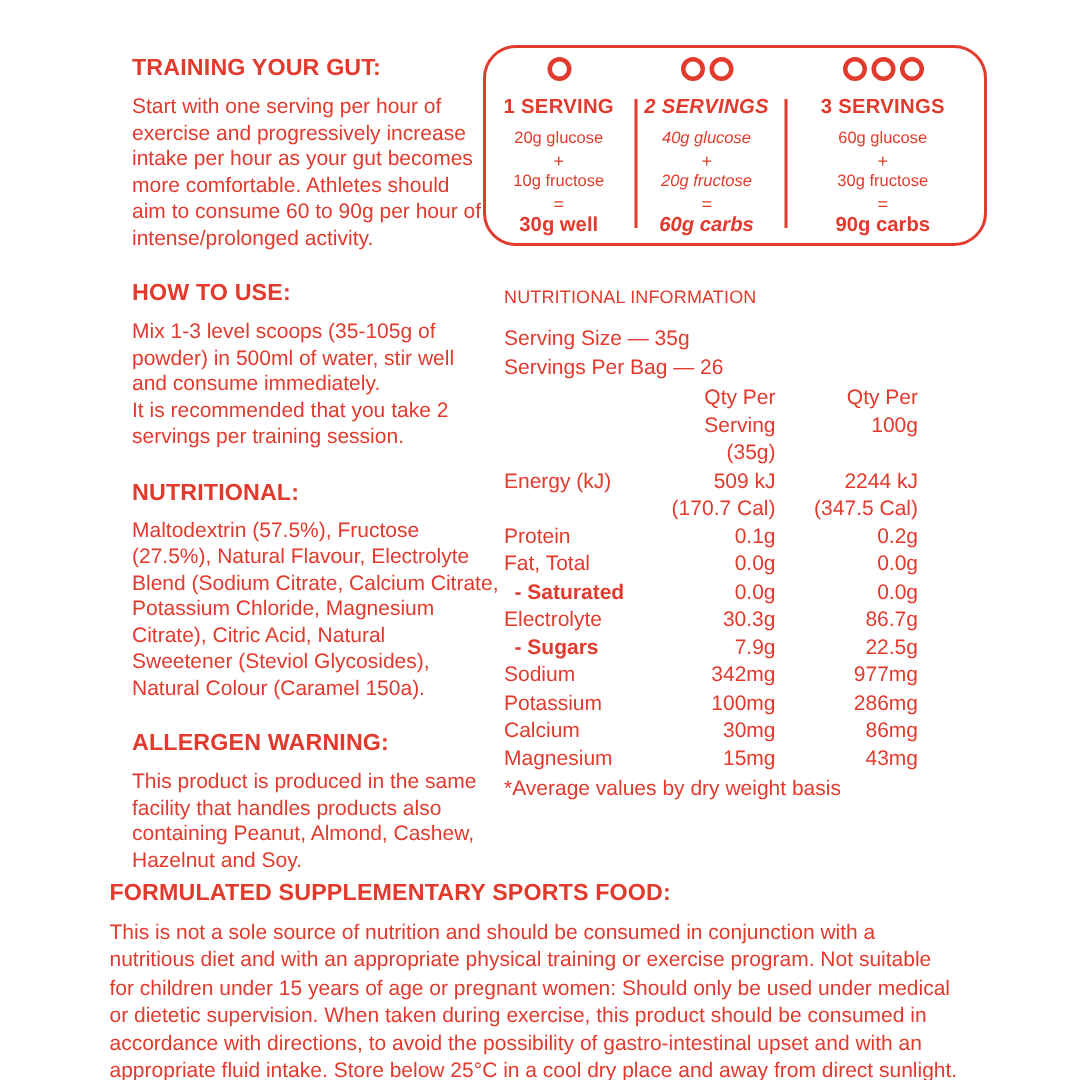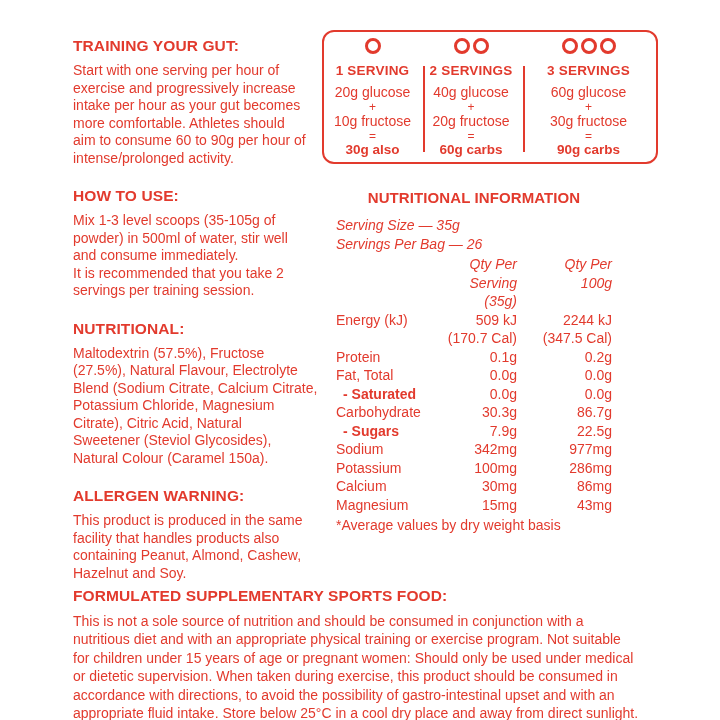--- a/index.html
+++ b/index.html
@@ -6,47 +6,47 @@
   body{
     width:720px;height:720px;background:#ffffff;
     font-family:"Liberation Sans",sans-serif;
     color:#e23a2d;position:relative;overflow:hidden;
   }
   .hd{font-weight:bold;font-size:15.5px;line-height:16px;margin:0 0 8px 0;letter-spacing:.1px;}
   .body{font-size:14px;line-height:17.5px;margin:0;white-space:pre-line;}
   .bold{font-weight:normal;}
 
   
-  .left-col{position:absolute;left:73px;top:38px;width:248px;}
+  .left-col{position:absolute;left:88px;top:38px;width:248px;}
   .left-col section{margin-bottom:21px;}
 
   
   .sbox{
     position:absolute;left:322px;top:30px;width:332px;height:130px;
-    border:2px solid #e23a2d;border-radius:12px;display:flex;
+    border:2px solid #e23a2d;border-radius:22px;display:flex;
   }
   .scol{text-align:center;padding-top:6px;box-sizing:border-box;}
-  .scol1{width:97px;}.scol2{width:100px;}.scol3{width:135px;}
+  .scol1{width:97px;}.scol2{width:100px;font-style:italic;}.scol3{width:135px;}
   .sdiv{position:absolute;top:34px;bottom:10px;width:2px;background:#e23a2d;}
   .sdiv1{left:99px;}.sdiv2{left:199px;}
   .rings{height:16px;margin-bottom:10px;}
   .ring{display:inline-block;width:10px;height:10px;border:3px solid #e23a2d;border-radius:50%;margin:0 1.5px;vertical-align:top;}
   .stitle{font-weight:bold;font-size:13.5px;line-height:14px;margin-bottom:7px;letter-spacing:.2px;}
-  .sline{font-size:14px;line-height:14.5px;}
+  .sline{font-size:11px;line-height:14.5px;}
   .sop{font-size:12px;line-height:14.5px;}
   .stotal{font-weight:bold;font-size:13.5px;line-height:14.5px;}
 
   
   .nutrition{position:absolute;left:336px;top:190px;width:276px;font-size:14px;}
-  .ntitle{font-weight:bold;font-size:15px;text-align:center;line-height:16px;letter-spacing:.1px;}
+  .ntitle{font-weight:normal;font-size:12px;text-align:left;line-height:16px;letter-spacing:.1px;}
   .nservwrap{margin-top:10px;}
-  .nserv{line-height:18.5px;font-style:italic;}
+  .nserv{line-height:18.5px;}
   .ngrid{display:grid;grid-template-columns:97px 84px 95px;margin-top:2px;}
   .ngrid div{line-height:18.5px;}
-  .nh{white-space:pre-line;text-align:right;line-height:18.5px;font-style:italic;}
+  .nh{white-space:pre-line;text-align:right;line-height:18.5px;}
   .nr{text-align:right;}
   .ind{padding-left:7px;font-weight:bold;}
   .nfoot{margin-top:2px;line-height:18.5px;}
 
   
   .footer{position:absolute;left:73px;top:588px;width:630px;}
   .footer .body{font-size:14px;line-height:18.4px;}
 </style>
 </head>
 <body>
@@ -91,21 +91,21 @@
   </div>
 
   <div class="sbox">
     <div class="scol scol1">
       <div class="rings"><span class="ring"></span></div>
       <div class="stitle">1 SERVING</div>
       <div class="sline">20g glucose</div>
       <div class="sop">+</div>
       <div class="sline">10g fructose</div>
       <div class="sop">=</div>
-      <div class="stotal">30g also</div>
+      <div class="stotal">30g well</div>
     </div>
     <div class="sdiv sdiv1"></div>
     <div class="scol scol2">
       <div class="rings"><span class="ring"></span><span class="ring"></span></div>
       <div class="stitle">2 SERVINGS</div>
       <div class="sline">40g glucose</div>
       <div class="sop">+</div>
       <div class="sline">20g fructose</div>
       <div class="sop">=</div>
       <div class="stotal">60g carbs</div>
@@ -148,21 +148,21 @@
       <div class="nr">0.2g</div>
 
       <div>Fat, Total</div>
       <div class="nr">0.0g</div>
       <div class="nr">0.0g</div>
 
       <div class="ind">- Saturated</div>
       <div class="nr">0.0g</div>
       <div class="nr">0.0g</div>
 
-      <div>Carbohydrate</div>
+      <div>Electrolyte</div>
       <div class="nr">30.3g</div>
       <div class="nr">86.7g</div>
 
       <div class="ind">- Sugars</div>
       <div class="nr">7.9g</div>
       <div class="nr">22.5g</div>
 
       <div>Sodium</div>
       <div class="nr">342mg</div>
       <div class="nr">977mg</div>

